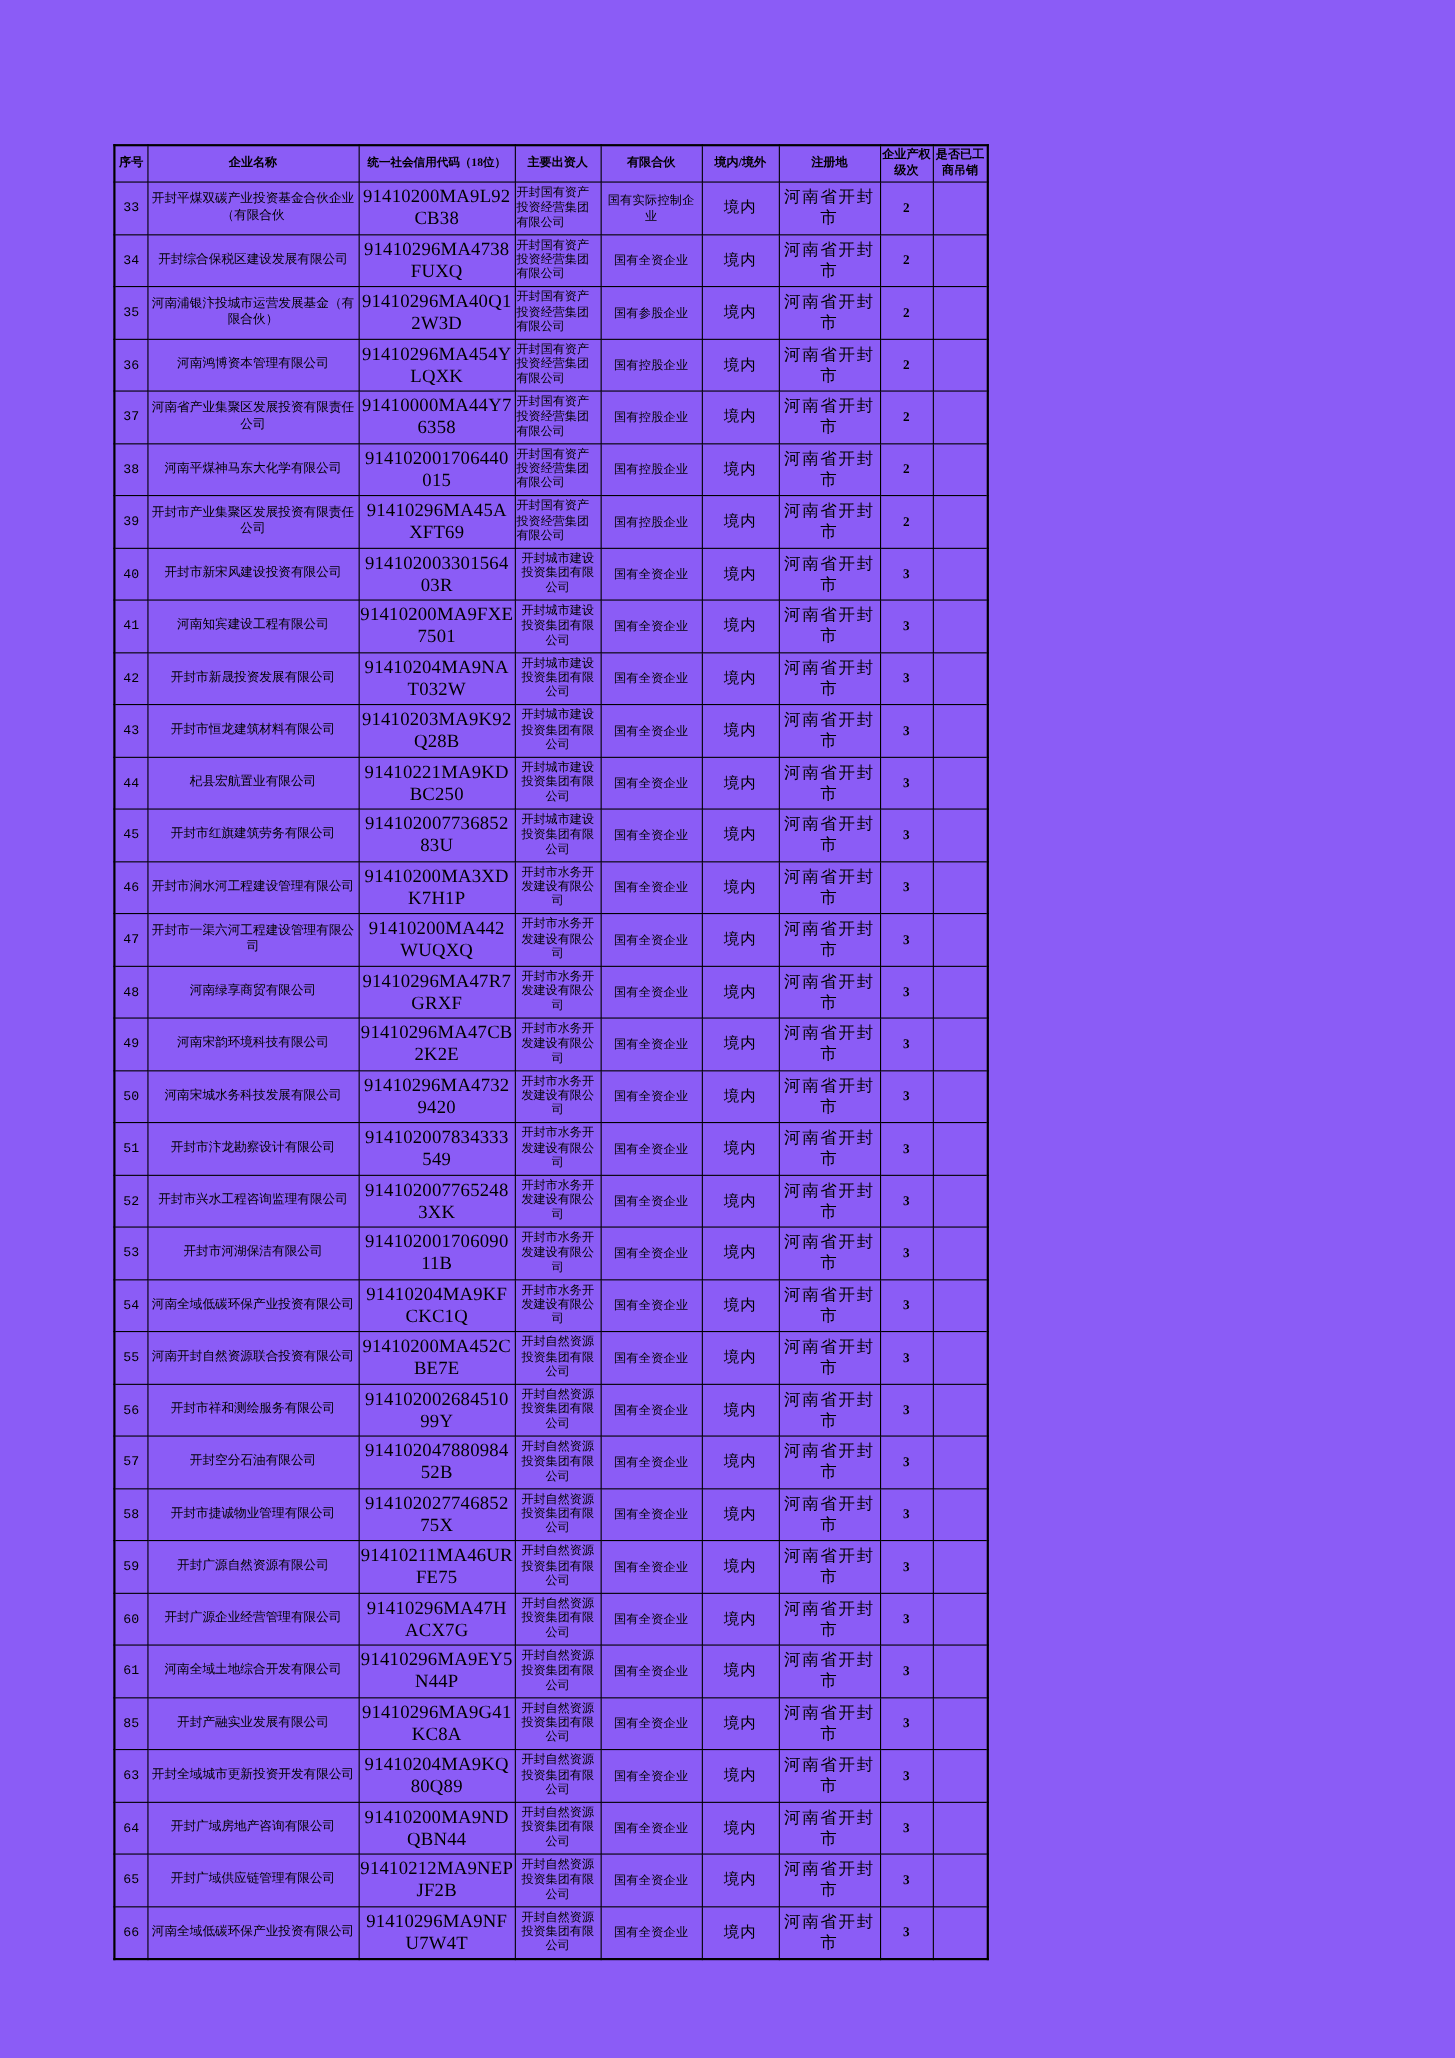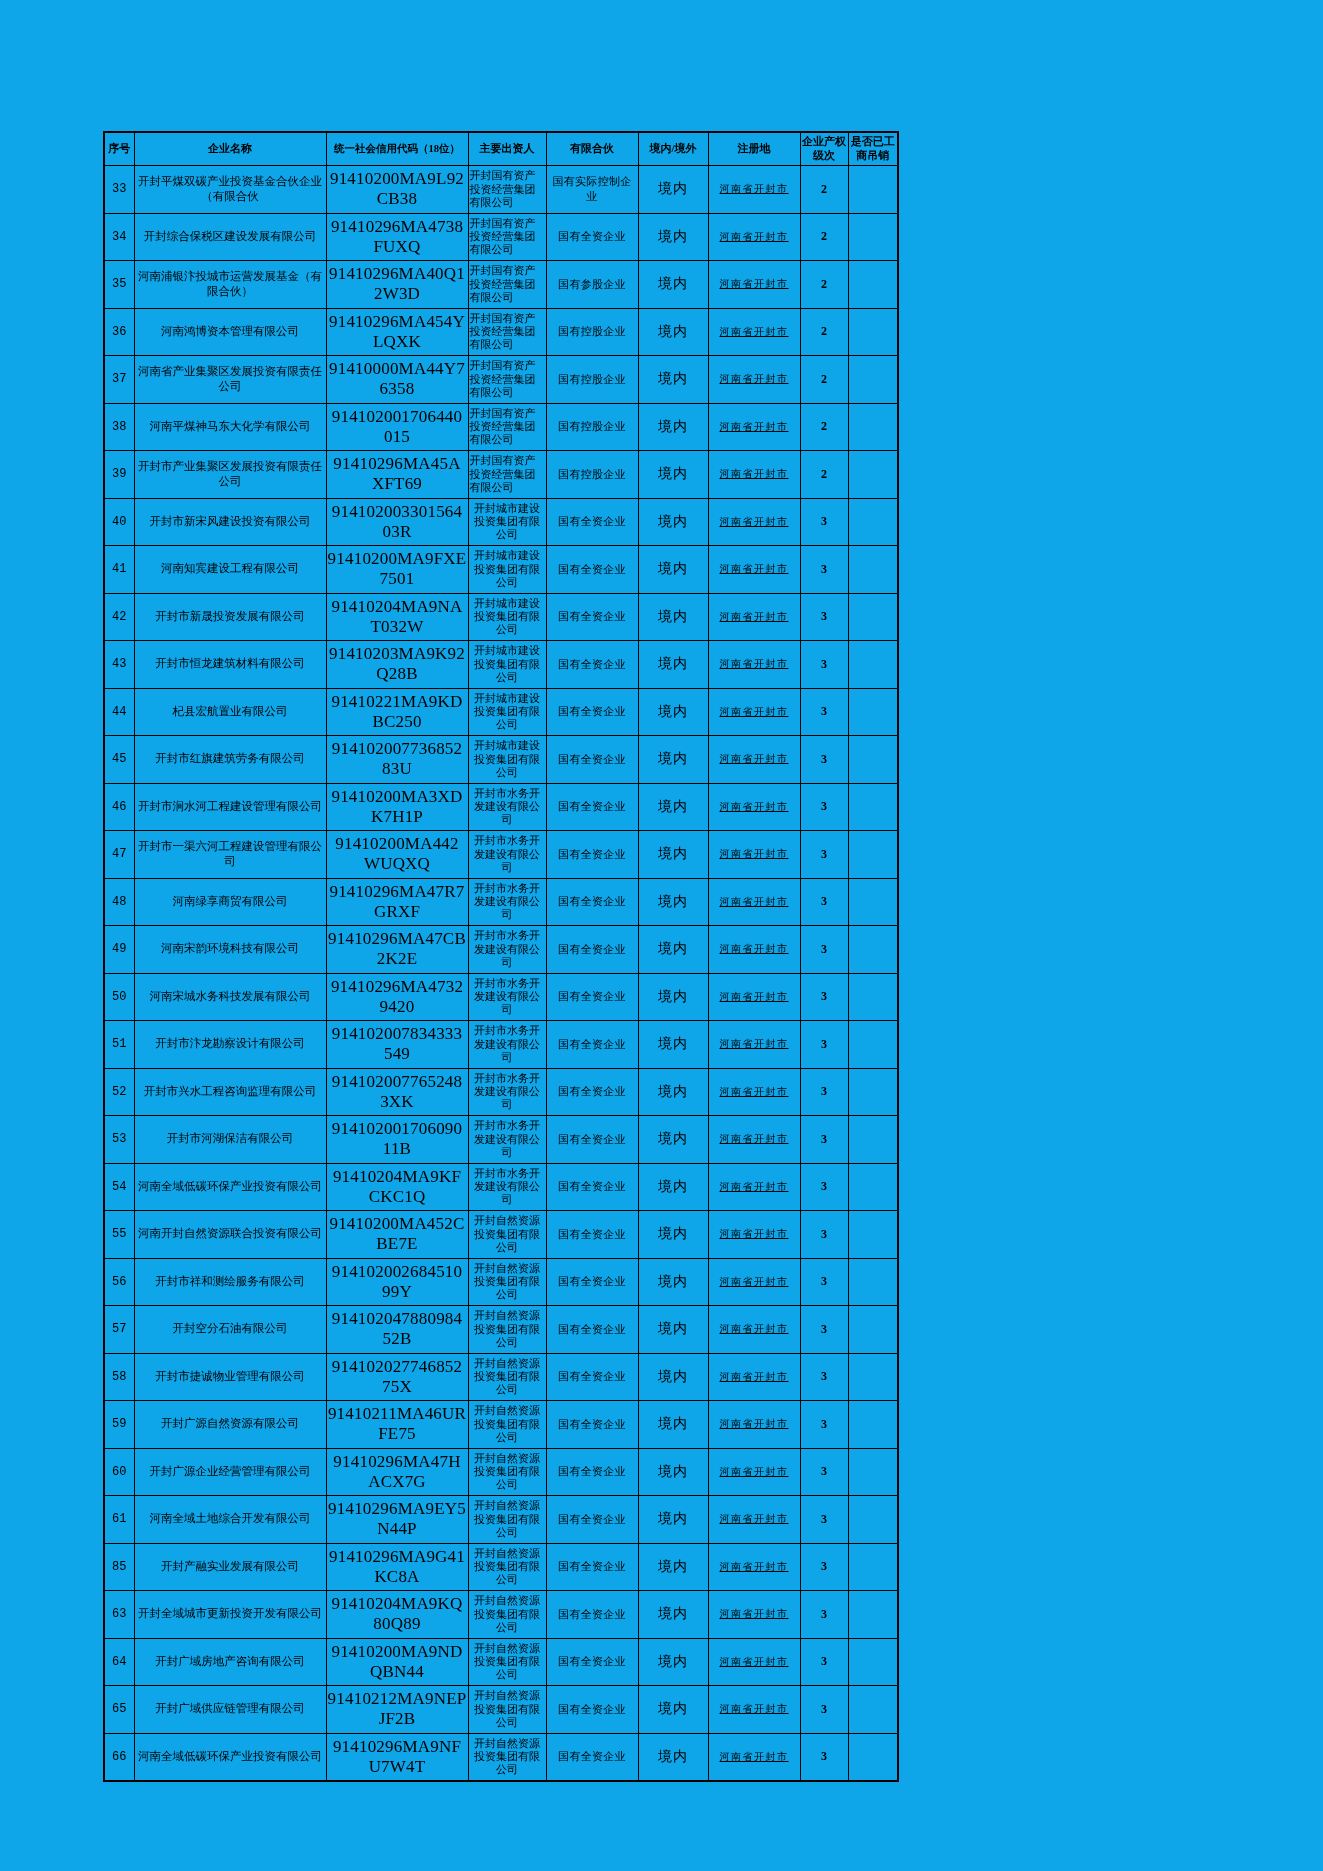--- a/index.html
+++ b/index.html
@@ -6,21 +6,21 @@
     margin: 0;
     padding: 0;
     background: #ffffff;
     font-family: "Liberation Serif", "DejaVu Serif", serif;
     color: #000000;
   }
   .page {
     position: relative;
     width: 1323px;
     height: 1871px;
-    background: #0ea5e9;
+    background: #8b5cf6;
     overflow: hidden;
   }
   table.company-table {
     position: absolute;
     left: 103px;
     top: 131px;
     border-collapse: collapse;
     table-layout: fixed;
     border: 2px solid #000;
   }
@@ -52,21 +52,21 @@
   col.c-level     { width: 48px; }
   col.c-revoked   { width: 50px; }
 
   .td-no        { font-size: 12px; font-family: Liberation Mono, monospace; }
   .td-name      { font-size: 11.5px; line-height: 1.35; }
   .td-code      { font-size: 17px; letter-spacing: 0.2px; }
   .td-investor  { font-size: 11px; line-height: 1.22; text-align: center; }
   .td-investor.inv-left { text-align: left; margin-left: 28px; }
   .td-category  { font-size: 11px; letter-spacing: 0.3px; }
   .td-region    { font-size: 14px; letter-spacing: 1px; }
-  .td-registered{ font-size: 10px; letter-spacing: 1.5px; text-decoration: underline; }
+  .td-registered{ font-size: 15px; letter-spacing: 1.5px; }
   .td-level     { font-size: 12px; font-weight: bold; }
   .td-revoked   { font-size: 11px; }
 </style>
 </head>
 <body>
 
 <div class="page">
   <table class="company-table">
     <colgroup>
       <col class="c-no">

